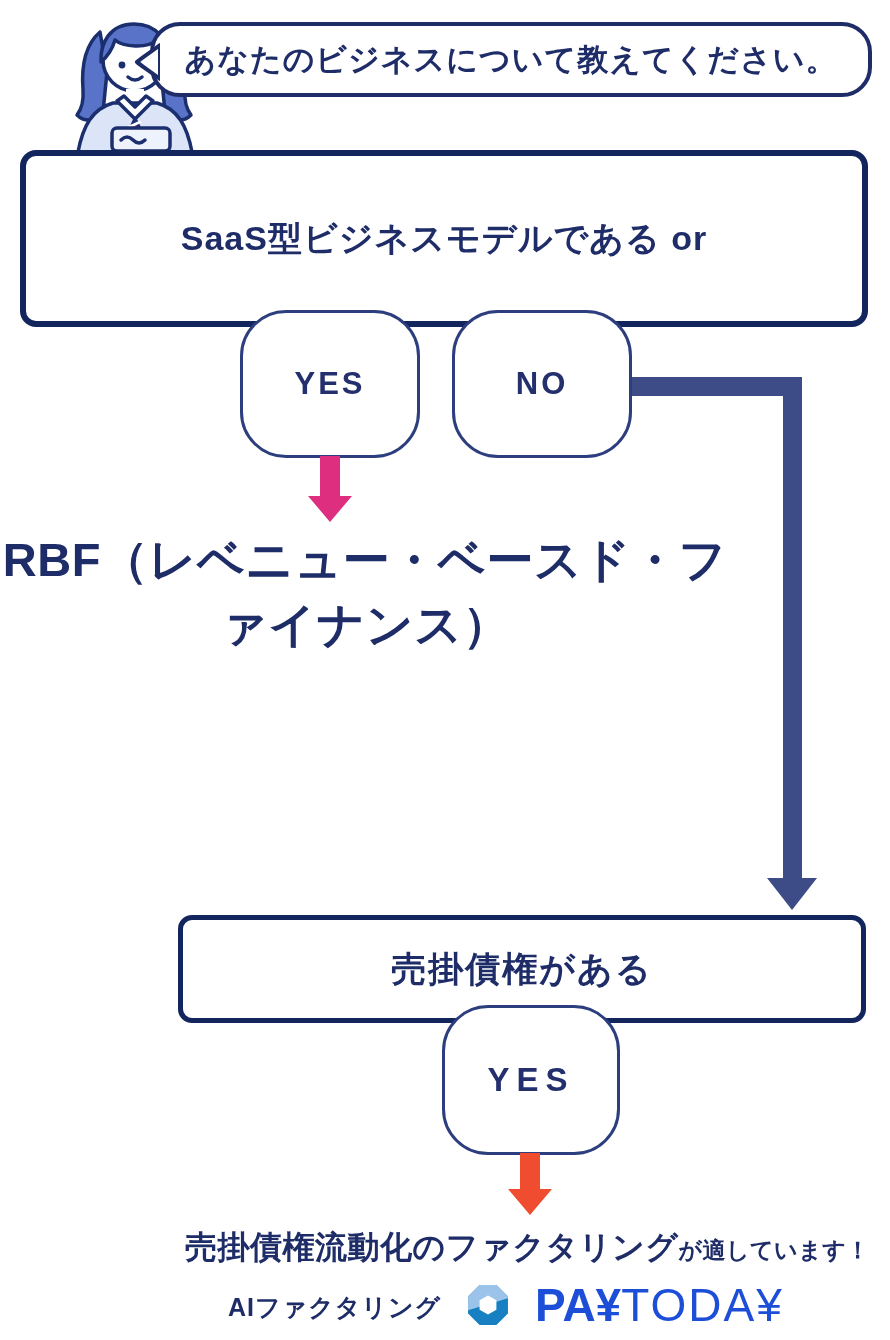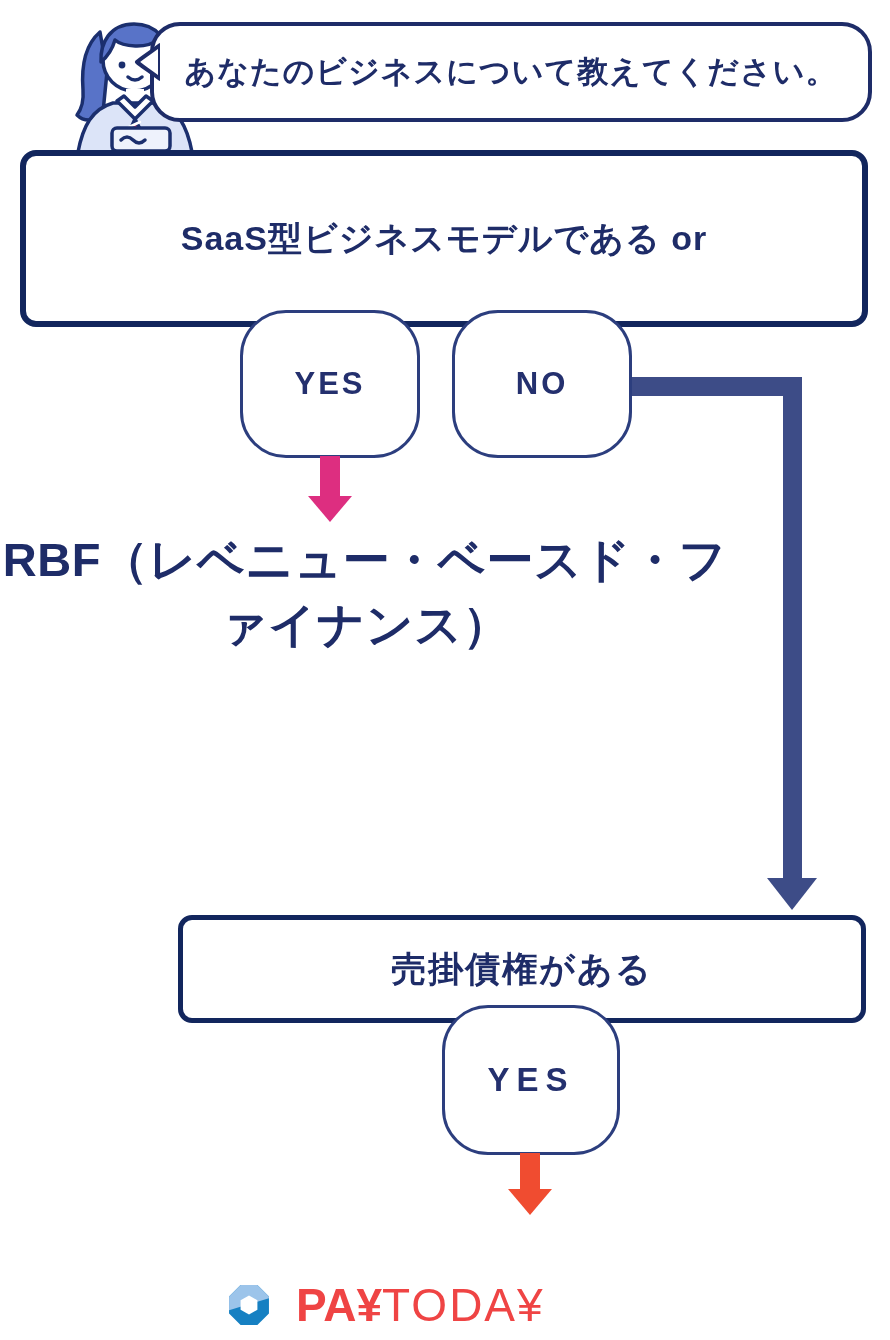--- a/index.html
+++ b/index.html
@@ -6,21 +6,21 @@
   html,body { background:#ffffff; }
   .canvas {
     position:relative; width:890px; height:1340px; margin:0 auto;
     background:#ffffff; overflow:hidden;
     font-family:"Liberation Sans", sans-serif; color:#1e2c68;
   }
   
   .person { position:absolute; left:28px; top:2px; width:242px; height:150px; z-index:1; }
   
   .bubble {
-    position:absolute; left:150px; top:22px; width:722px; height:100px;
+    position:absolute; left:150px; top:22px; width:722px; height:75px;
     background:#fff; border:4px solid #1e2c68; border-radius:30px;
     display:flex; align-items:center; justify-content:center; z-index:3;
   }
   .bubble-text { font-size:31px; font-weight:bold; letter-spacing:1px; }
   .bubble-tail { position:absolute; left:134px; top:42px; width:26px; height:40px; z-index:4; }
   
   .qbox {
     position:absolute; background:#fff; border:6px solid #12265d; border-radius:16px;
     display:flex; flex-direction:row; align-items:center; justify-content:center;
     z-index:2; text-align:center;
@@ -64,21 +64,21 @@
   }
   .factoring-main   { font-size:32px; font-weight:900; letter-spacing:0.5px; }
   .factoring-suffix { font-size:23px; font-weight:900; letter-spacing:0.5px; }
   
   .footer-row {
     position:absolute; left:228px; top:1280px; height:50px;
     display:flex; align-items:center; gap:26px; z-index:2;
   }
   .service-label { font-size:25px; font-weight:900; letter-spacing:1px; padding-top:4px; }
   .brand-icon { width:42px; height:42px; }
-  .brand-word { font-size:46px; color:#ef4444; letter-spacing:0; line-height:1;text-align:right; }
+  .brand-word { font-size:46px; color:#1d4ed8; letter-spacing:0; line-height:1;text-align:right; }
   .brand-bold { font-weight:900; }
   .brand-reg  { font-weight:500; letter-spacing:2px; }
 </style>
 </head>
 <body>
 
 <div class="canvas">
 
   <div class="person">
     <svg viewBox="0 0 242 150" width="242" height="150">
@@ -138,22 +138,27 @@
 
   <div class="node node-yes2">
     <span>YES</span>
   </div>
 
   <div class="arrow arrow-red">
     <div class="shaft"></div>
     <div class="head"></div>
   </div>
 
+  <div class="factoring-result">
+    <span class="factoring-main">売掛債権流動化のファクタリング</span>
+      <span class="factoring-suffix">が適しています！</span>
+  </div>
 
   <div class="footer-row">
+    <span class="service-label">AIファクタリング</span>
     <svg class="brand-icon" viewBox="0 0 40 40">
       <polygon points="12,1 28,1 39,12 39,28 28,39 12,39 1,28 1,12" fill="#1680c2"></polygon>
       <path d="M1,25 L1,12 L12,1 L28,1 L39,12 L39,13.5 Z" fill="#9cc4ea"></path>
       <polygon points="20,11 28,15.5 28,24.5 20,29 12,24.5 12,15.5" fill="#ffffff"></polygon>
     </svg>
     <span class="brand-word"><span class="brand-bold">PA¥</span><span class="brand-reg">TODA¥</span></span>
   </div>
 
 </div>
 

